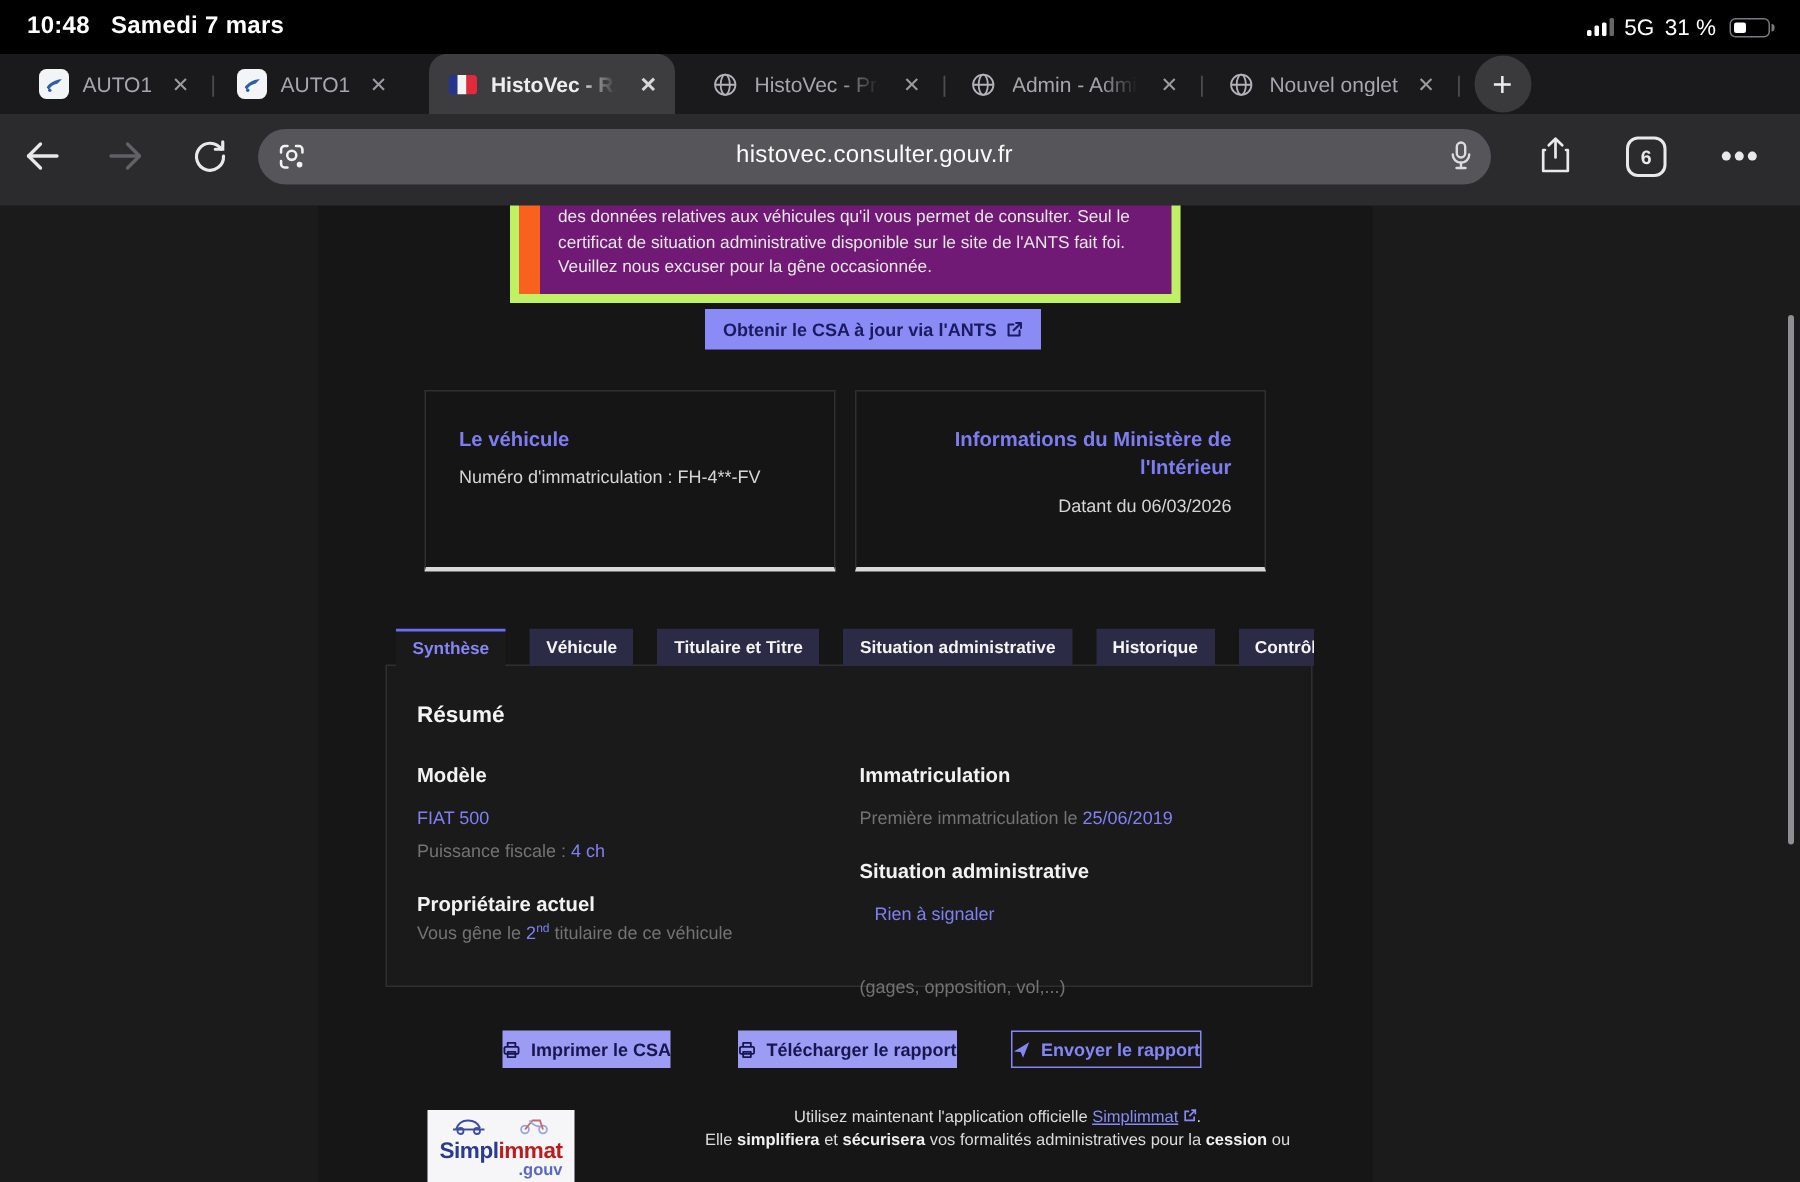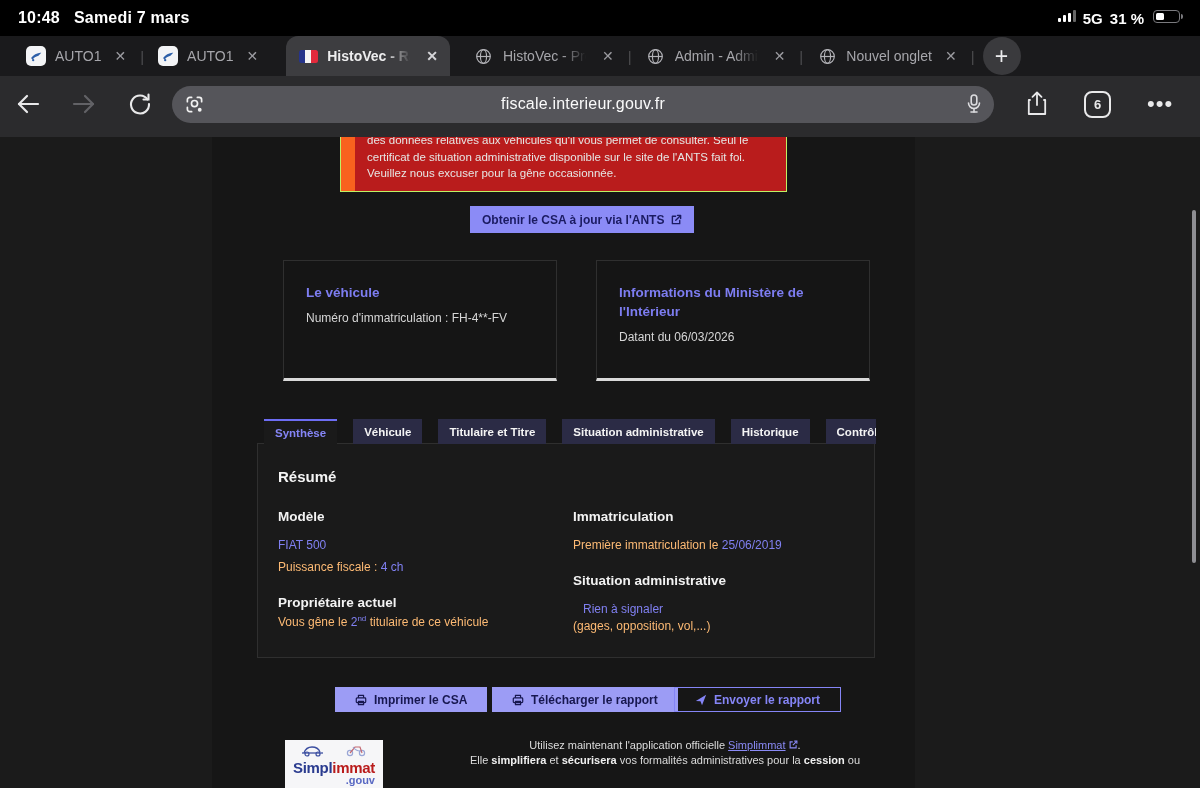--- a/index.html
+++ b/index.html
@@ -4,21 +4,21 @@
 <style>
   * { margin:0; padding:0; box-sizing:border-box; }
   html,body { width:1200px; height:788px; overflow:hidden; background:#000; }
   body { font-family:"Liberation Sans", sans-serif; position:relative; }
 
   
   .statusbar { position:absolute; left:0; top:0; width:1200px; height:36px; background:#000; color:#fff;
                display:flex; align-items:center; justify-content:space-between; padding:0 20px 0 18px; }
   .statusbar .left { display:flex; align-items:baseline; gap:14px; font-size:16px; font-weight:bold; letter-spacing:.2px; }
   .statusbar .left .date { font-weight:bold; }
-  .statusbar .right { display:flex; align-items:flex-start; gap:7px; font-size:15px; font-weight:bold; }
+  .statusbar .right { display:flex; align-items:center; gap:7px; font-size:15px; font-weight:normal; }
   .sigbars { display:flex; align-items:flex-end; gap:2px; height:12px; }
   .sigbars i { display:block; width:3px; background:#fff; border-radius:1px; }
   .sigbars i:nth-child(1){height:4px;} .sigbars i:nth-child(2){height:7px;}
   .sigbars i:nth-child(3){height:9px;} .sigbars i:nth-child(4){height:12px; opacity:.4;}
   .battery { position:relative; width:27px; height:13px; border:1px solid #7a7a7e; border-radius:4px; margin-left:2px; }
   .battery .fill { position:absolute; left:2px; top:2px; width:8px; height:7px; background:#fff; border-radius:1.5px; }
   .battery .nub { position:absolute; right:-4px; top:3.5px; width:2.5px; height:5px; background:#7a7a7e; border-radius:0 2px 2px 0; }
 
   
   .tabstrip { position:absolute; left:0; top:36px; width:1200px; height:40px; background:#1a1a1c;
@@ -51,54 +51,54 @@
   .tbicon { color:#e9e9ea; display:flex; justify-content:center; align-items:center; }
   .tabcount { width:27px; height:27px; border:2px solid #e9e9ea; border-radius:8px; color:#e9e9ea;
               font-size:13px; font-weight:bold; display:flex; align-items:center; justify-content:center; }
   .dots { font-size:22px; letter-spacing:1px; color:#e9e9ea; line-height:10px; }
 
   
   .content { position:absolute; left:0; top:132px; width:1200px; height:656px; background:#1b1b1b; overflow:hidden; }
   .topstrip { position:absolute; left:0; top:0; width:1200px; height:5px; background:#2b2b2d; z-index:6; }
   .wrapper-bg { position:absolute; left:212px; top:0; width:703px; height:656px; background:#161616; }
 
-  .warnbox { position:absolute; left:340px; top:-10px; width:447px; border:1px solid #bef264; background:#b91c1c; }
+  .warnbox { position:absolute; left:340px; top:-10px; width:447px; border:6px solid #bef264; background:#701a75; }
   .warnbar { position:absolute; left:0; top:0; bottom:0; width:14px; background:#f9621e; }
   .warntext { padding:9px 14px 9px 26px; font-size:11.5px; line-height:16.5px; color:#e6e6e4; }
 
   .csa-btn { position:absolute; left:470px; top:74px; height:27px; background:#8b8bf6; color:#1b1b62;
              font-size:12px; font-weight:bold; display:flex; align-items:center; gap:7px; padding:12px 12px; }
 
   .card { position:absolute; top:128px; width:274px; height:121px; background:#151515;
           border:1px solid #2f2f2f; border-bottom:3px solid #d9d9d9; padding:22px 22px; }
   .card .ctitle { color:#7d7df1; font-weight:bold; font-size:13.5px; line-height:19px; }
   .card .cbody { color:#d6d6d6; font-size:12px; margin-top:9px; }
-  .card1 { left:283px; } .card2 { left:596px; }
+  .card1 { left:283px; } .card2 { left:570px;text-align:right; }
 
   .rtabs { position:absolute; left:264px; top:287px; width:612px; display:flex; gap:16px; overflow:hidden;
            white-space:nowrap; z-index:3; }
   .rtab { height:25px; background:#2b2b45; color:#f4f4f4; font-size:11.5px; font-weight:bold;
           display:flex; align-items:center; padding:0 11px; flex:0 0 auto; }
   .rtab.active { background:#1a1a1a; color:#8585f6; border-top:2px solid #6d6df3; margin-bottom:-1px; }
 
   .panel { position:absolute; left:257px; top:311px; width:618px; height:215px; background:#1a1a1a;
            border:1px solid #2f2f2f; padding:24px 20px; z-index:2; }
   .panel h2 { color:#f4f4f4; font-size:15px; font-weight:bold; }
   .cols { display:flex; margin-top:24px; }
   .colL { width:295px; } .colR { width:280px; }
   .shead { color:#f2f2f2; font-size:13.5px; font-weight:bold; }
   .purple { color:#8080f2; }
-  .gray { color:#fdba74; }
+  .gray { color:#737373;margin-top:32px; }
   .small { font-size:12px; line-height:17px; }
   .mt14 { margin-top:13px; } .mt6 { margin-top:5px; } .mt20 { margin-top:19px; } .mt4 { margin-top:3px; }
   sup.ord { font-size:8px; vertical-align:super; }
 
   .actions { position:absolute; left:0; top:555px; width:1200px; height:27px; }
   .act { position:absolute; top:0; height:25px; display:flex; align-items:center; gap:7px;
-         font-size:12px; font-weight:bold; padding:0 20px; }
+         font-size:12px; font-weight:bold; padding:0 0; }
   .act.fill { background:#9c9cf5; color:#17174f; }
   .act.outline { background:transparent; color:#8585f6; border:1px solid #8585f6; }
   .act1 { left:335px; } .act2 { left:492px; } .act3 { left:674px; }
 
   .slogo { position:absolute; left:285px; top:608px; width:98px; height:48px; background:#f6f6f8;
            display:flex; flex-direction:column; align-items:center; justify-content:center; line-height:1; }
   .slogo .brand { font-size:15px; font-weight:bold; letter-spacing:-.3px; margin-top:2px; }
   .slogo .b1 { color:#2a3b8f; } .slogo .b2 { color:#b91c1c; }
   .slogo .gouv { color:#5868c3; font-size:11px; font-weight:bold; align-self:flex-end; margin-right:8px; }
 
@@ -229,21 +229,21 @@
   <div class="urlpill">
     <span class="lens">
       <svg width="19" height="19" viewBox="0 0 20 20" fill="none" stroke="#f2f2f2" stroke-width="1.8" stroke-linecap="round">
           <path d="M7 2.5 H5 A2.5 2.5 0 0 0 2.5 5 V7"></path>
           <path d="M13 2.5 H15 A2.5 2.5 0 0 1 17.5 5 V7"></path>
           <path d="M7 17.5 H5 A2.5 2.5 0 0 1 2.5 15 V13"></path>
           <circle cx="10" cy="9" r="3.2"></circle>
           <circle cx="15.5" cy="15.5" r="2" fill="#f2f2f2" stroke="none"></circle>
         </svg>
     </span>
-    <span class="urltext">fiscale.interieur.gouv.fr</span>
+    <span class="urltext">histovec.consulter.gouv.fr</span>
     <span class="mic">
       <svg width="14" height="20" viewBox="0 0 14 20" fill="none" stroke="#dcdcdf" stroke-width="1.6" stroke-linecap="round">
           <rect x="4.2" y="1" width="5.6" height="10" rx="2.8"></rect>
           <path d="M1.5 9 a5.5 5.5 0 0 0 11 0"></path>
           <line x1="7" y1="14.5" x2="7" y2="18"></line>
           <line x1="4" y1="18" x2="10" y2="18"></line>
         </svg>
     </span>
   </div>
   <span class="tbicon" style="margin-left:32px">

